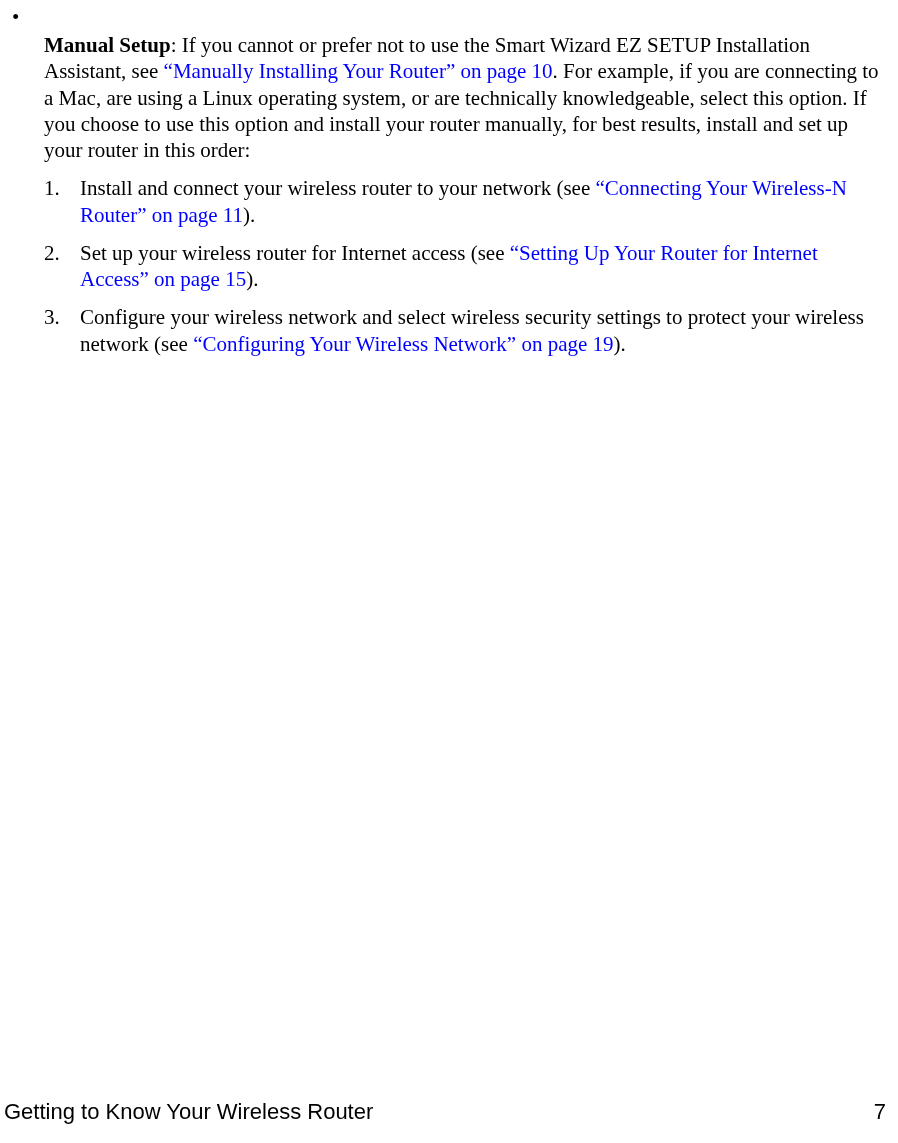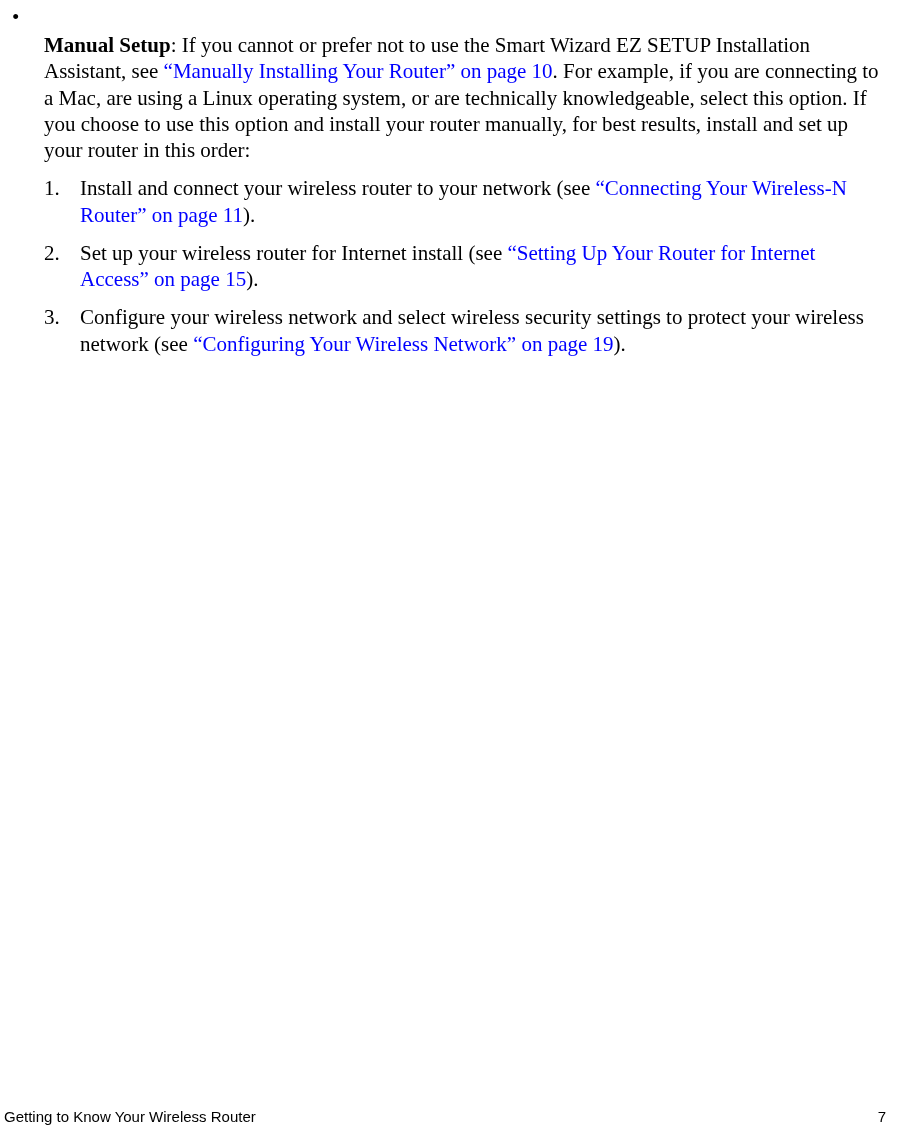--- a/index.html
+++ b/index.html
@@ -57,21 +57,21 @@
     flex: 1;
   }
   .footer {
     position: absolute;
     left: 0;
     right: 0;
     bottom: 18px;
     display: flex;
     justify-content: space-between;
     font-family: Arial, Helvetica, sans-serif;
-    font-size: 15px;
+    font-size: 22px;
     padding: 0 12px 0 4px;
   }
 </style>
 </head>
 <body>
 
 <div class="page">
 
   <div class="content">
 
@@ -85,21 +85,21 @@
           <div class="ol-item">
             <div class="ol-num">1.</div>
             <div class="ol-body">
               <span>Install and connect your wireless router to your network (see </span><span class="link">“Connecting Your Wireless-N Router” on page&nbsp;11</span><span>).</span>
             </div>
           </div>
 
           <div class="ol-item">
             <div class="ol-num">2.</div>
             <div class="ol-body">
-              <span>Set up your wireless router for Internet install (see </span><span class="link">“Setting Up Your Router for Internet Access” on page&nbsp;15</span><span>).</span>
+              <span>Set up your wireless router for Internet access (see </span><span class="link">“Setting Up Your Router for Internet Access” on page&nbsp;15</span><span>).</span>
             </div>
           </div>
 
           <div class="ol-item">
             <div class="ol-num">3.</div>
             <div class="ol-body">
               <span>Configure your wireless network and select wireless security settings to protect your wireless network (see </span><span class="link">“Configuring Your Wireless Network” on page&nbsp;19</span><span>).</span>
             </div>
           </div>
 

